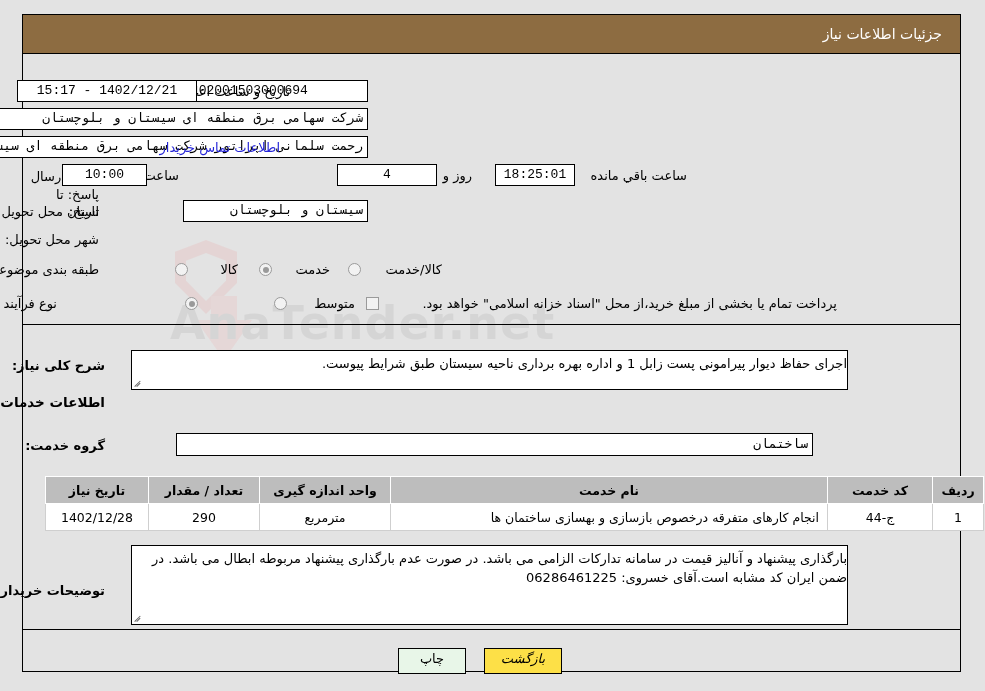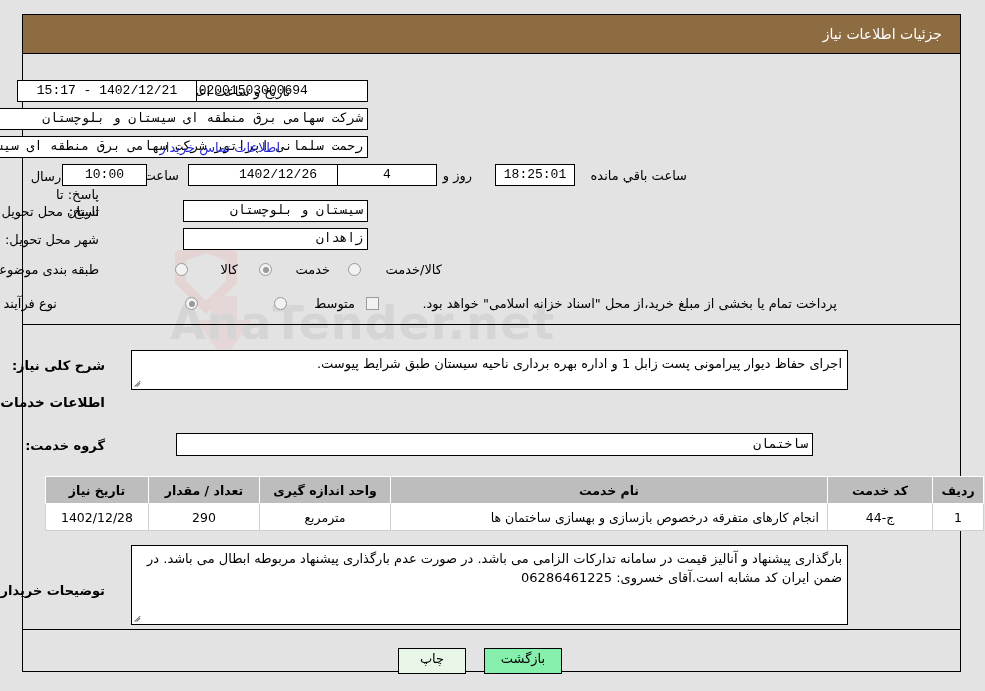--- a/index.html
+++ b/index.html
@@ -220,21 +220,21 @@
   
   .textarea {
     position: absolute;
     border: 1px solid #000;
     background: #ffffff;
     box-sizing: border-box;
     font-size: 13px;
     color: #000;
     z-index: 14;
     overflow: hidden;
-    padding: 4px 5px 0 5px;
+    padding: 4px 0 0 5px;
     text-align: right;
     line-height: 1.45;
   }
   .resizer {
     position: absolute;
     bottom: 1px;
     left: 2px;
     width: 10px;
     height: 10px;
     z-index: 16;
@@ -320,21 +320,21 @@
     font-size: 13px;
     color: #000;
     text-align: center;
     cursor: pointer;
     z-index: 14;
     height: 26px;
     line-height: 19px;
     font-family: "DejaVu Sans", "Liberation Sans", sans-serif;
   }
   .btn-print { background: #e8f6e8; }
-  .btn-back  { background: #86efac; }
+  .btn-back  { background: #fde047; font-style: italic; }
 </style>
 </head>
 <body>
 
 <div id="page">
 
   <div class="watermark">
     <div class="wm-shield"></div>
     <div class="wm-arrow-stem"></div>
     <div class="wm-arrow"></div>
@@ -364,45 +364,39 @@
     <span>شرکت سهامی برق منطقه ای سیستان و بلوچستان</span>
   </div>
 
   <div class="lbl" style="right:886px; top:140px;">ایجاد کننده درخواست:</div>
   <div class="box box-r" style="right:617px; top:136px; width:485px; height:22px; line-height:20px;">
     <span>رحمت سلمانی اپراتور شرکت سهامی برق منطقه ای سیستان و بلوچستان</span>
   </div>
   <div class="link" style="right:705px; top:140px;">اطلاعات تماس خریدار</div>
 
   <div class="lbl" style="right:886px; top:168px; width:76px; text-align:right; white-space:normal; line-height:1.35;">مهلت ارسال پاسخ: تا تاریخ:</div>
-  <div class="box box-c" style="right:617px; top:164px; width:180px; height:22px; line-height:20px;">
-    <span>1402/12/26</span>
-  </div>
   <div class="lbl" style="right:806px; top:168px;">ساعت</div>
   <div class="box box-c" style="right:838px; top:164px; width:85px; height:22px; line-height:20px;">
     <span>10:00</span>
   </div>
   <div class="box box-c" style="right:548px; top:164px; width:100px; height:22px; line-height:20px;">
     <span>4</span>
   </div>
   <div class="lbl" style="right:513px; top:168px;">روز و</div>
   <div class="box box-c box-yellow" style="right:410px; top:164px; width:80px; height:22px; line-height:20px;">
     <span>18:25:01</span>
   </div>
   <div class="lbl" style="right:298px; top:168px;">ساعت باقي مانده</div>
 
   <div class="lbl" style="right:886px; top:204px;">استان محل تحویل:</div>
   <div class="box box-r" style="right:617px; top:200px; width:185px; height:22px; line-height:20px;">
     <span>سیستان و بلوچستان</span>
   </div>
 
   <div class="lbl" style="right:886px; top:232px;">شهر محل تحویل:</div>
-  <div class="box box-r" style="right:617px; top:228px; width:185px; height:22px; line-height:20px;">
-    <span>زاهدان</span>
-  </div>
 
   <div class="lbl" style="right:886px; top:262px;">طبقه بندی موضوعی:</div>
 
   <div class="radio" style="right:797px; top:263px;"></div>
   <div class="radio-lbl" style="right:747px; top:262px;">کالا</div>
 
   <div class="radio checked" style="right:713px; top:263px;"></div>
   <div class="radio-lbl" style="right:655px; top:262px;">خدمت</div>
 
   <div class="radio" style="right:624px; top:263px;"></div>

